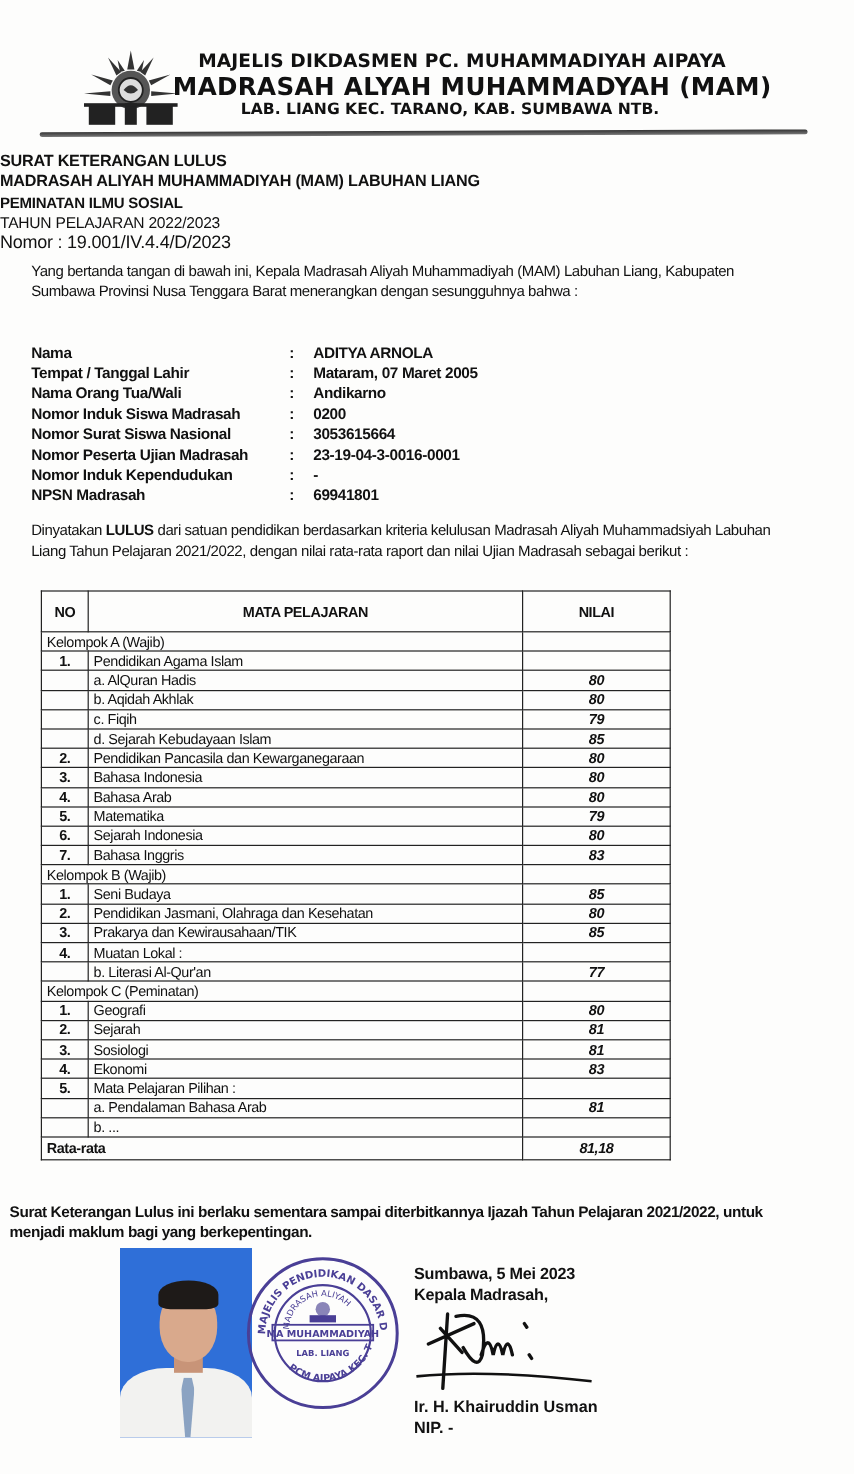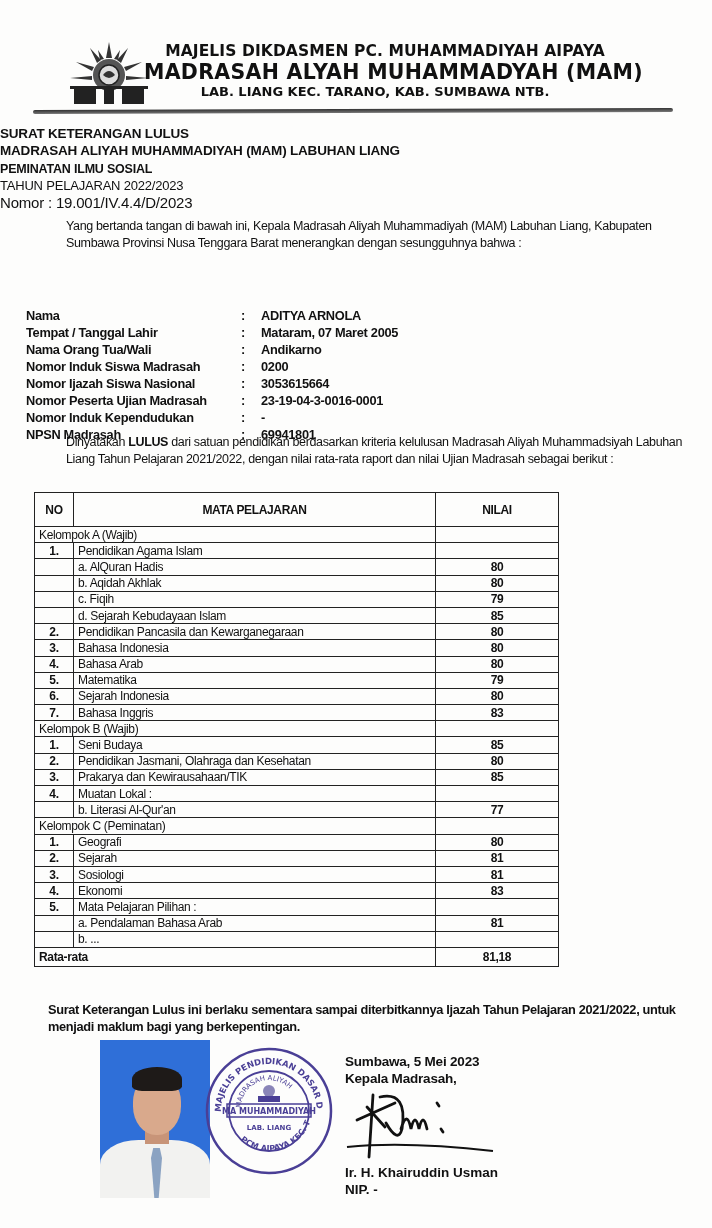--- a/index.html
+++ b/index.html
@@ -24,43 +24,43 @@
   
   .title { position: absolute; left: 0; width: 588px; white-space: nowrap;
     font-family: "Liberation Sans", sans-serif; font-size: 13.5px; line-height: 16px; letter-spacing: -0.2px; }
   .t1 { top: 126px; font-weight: bold; }
   .t2 { top: 143px; font-weight: bold; }
   .t3 { top: 161px; font-weight: bold; font-size: 12.5px; }
   .t4 { top: 178px; font-size: 13px; }
   .t5 { top: 195px; font-size: 15px; }
 
   .para { position: absolute; left: 26px; width: 625px; font-family: "Liberation Sans", sans-serif;
-    font-size: 12.5px; line-height: 16.5px; letter-spacing: -0.35px; margin-left: 40px; }
+    font-size: 12.5px; line-height: 16.5px; letter-spacing: -0.35px; }
   .p1 { top: 218px; }
   .p2 { top: 434px; }
   .p3 { top: 1002px; left: 8px; width: 640px; font-weight: bold; font-size: 12.8px; }
   .bold { font-weight: bold; }
 
   
   .ident { position: absolute; left: 26px; top: 286px; font-family: "Liberation Sans", sans-serif;
-    font-size: 12.8px; font-weight: bold; letter-spacing: -0.3px; margin-top: 22px; }
+    font-size: 12.8px; font-weight: bold; letter-spacing: -0.3px; }
   .ident-row { height: 17px; display: flex; white-space: nowrap; }
   .ident-label { width: 215px; }
   .ident-colon { width: 20px; }
   .ident-value { }
   .ident-value.name { font-weight: bold; }
 
   
   .grades { position: absolute; left: 34px; top: 492px; width: 525px; border-collapse: collapse;
     font-family: "Liberation Sans", sans-serif; font-size: 12px; letter-spacing: -0.35px; }
   .grades td, .grades th { border: 1.2px solid #222; padding: 0 4px; height: 15.2px; line-height: 14px; }
   .grades th { height: 33px; font-weight: bold; font-size: 12px; }
   .c-no { width: 30px; text-align: center; font-weight: bold; }
   .c-sub { width: 353px; }
-  .c-val { text-align: center; font-weight: bold; }
+  .c-val { text-align: center; font-weight: bold; font-style: italic; }
   .grades .avg td { height: 18px; font-weight: bold; }
 
   
   .photo { position: absolute; left: 100px; top: 1040px; width: 110px; height: 158px;
     background: #2f6fd8; overflow: hidden; }
   .photo .face { position: absolute; left: 33px; top: 35px; width: 48px; height: 60px;
     background: #d9a98c; border-radius: 45% 45% 48% 48%; }
   .photo .hair { position: absolute; left: 32px; top: 27px; width: 50px; height: 24px;
     background: #1e1a18; border-radius: 50% 50% 20% 20%; }
   .photo .neck { position: absolute; left: 45px; top: 88px; width: 24px; height: 16px; background: #c89478; }
@@ -128,21 +128,21 @@
       <span class="ident-label">Nama Orang Tua/Wali</span>
       <span class="ident-colon">:</span>
       <span class="ident-value">Andikarno</span>
     </div>
     <div class="ident-row">
       <span class="ident-label">Nomor Induk Siswa Madrasah</span>
       <span class="ident-colon">:</span>
       <span class="ident-value">0200</span>
     </div>
     <div class="ident-row">
-      <span class="ident-label">Nomor Ijazah Siswa Nasional</span>
+      <span class="ident-label">Nomor Surat Siswa Nasional</span>
       <span class="ident-colon">:</span>
       <span class="ident-value">3053615664</span>
     </div>
     <div class="ident-row">
       <span class="ident-label">Nomor Peserta Ujian Madrasah</span>
       <span class="ident-colon">:</span>
       <span class="ident-value">23-19-04-3-0016-0001</span>
     </div>
     <div class="ident-row">
       <span class="ident-label">Nomor Induk Kependudukan</span>

